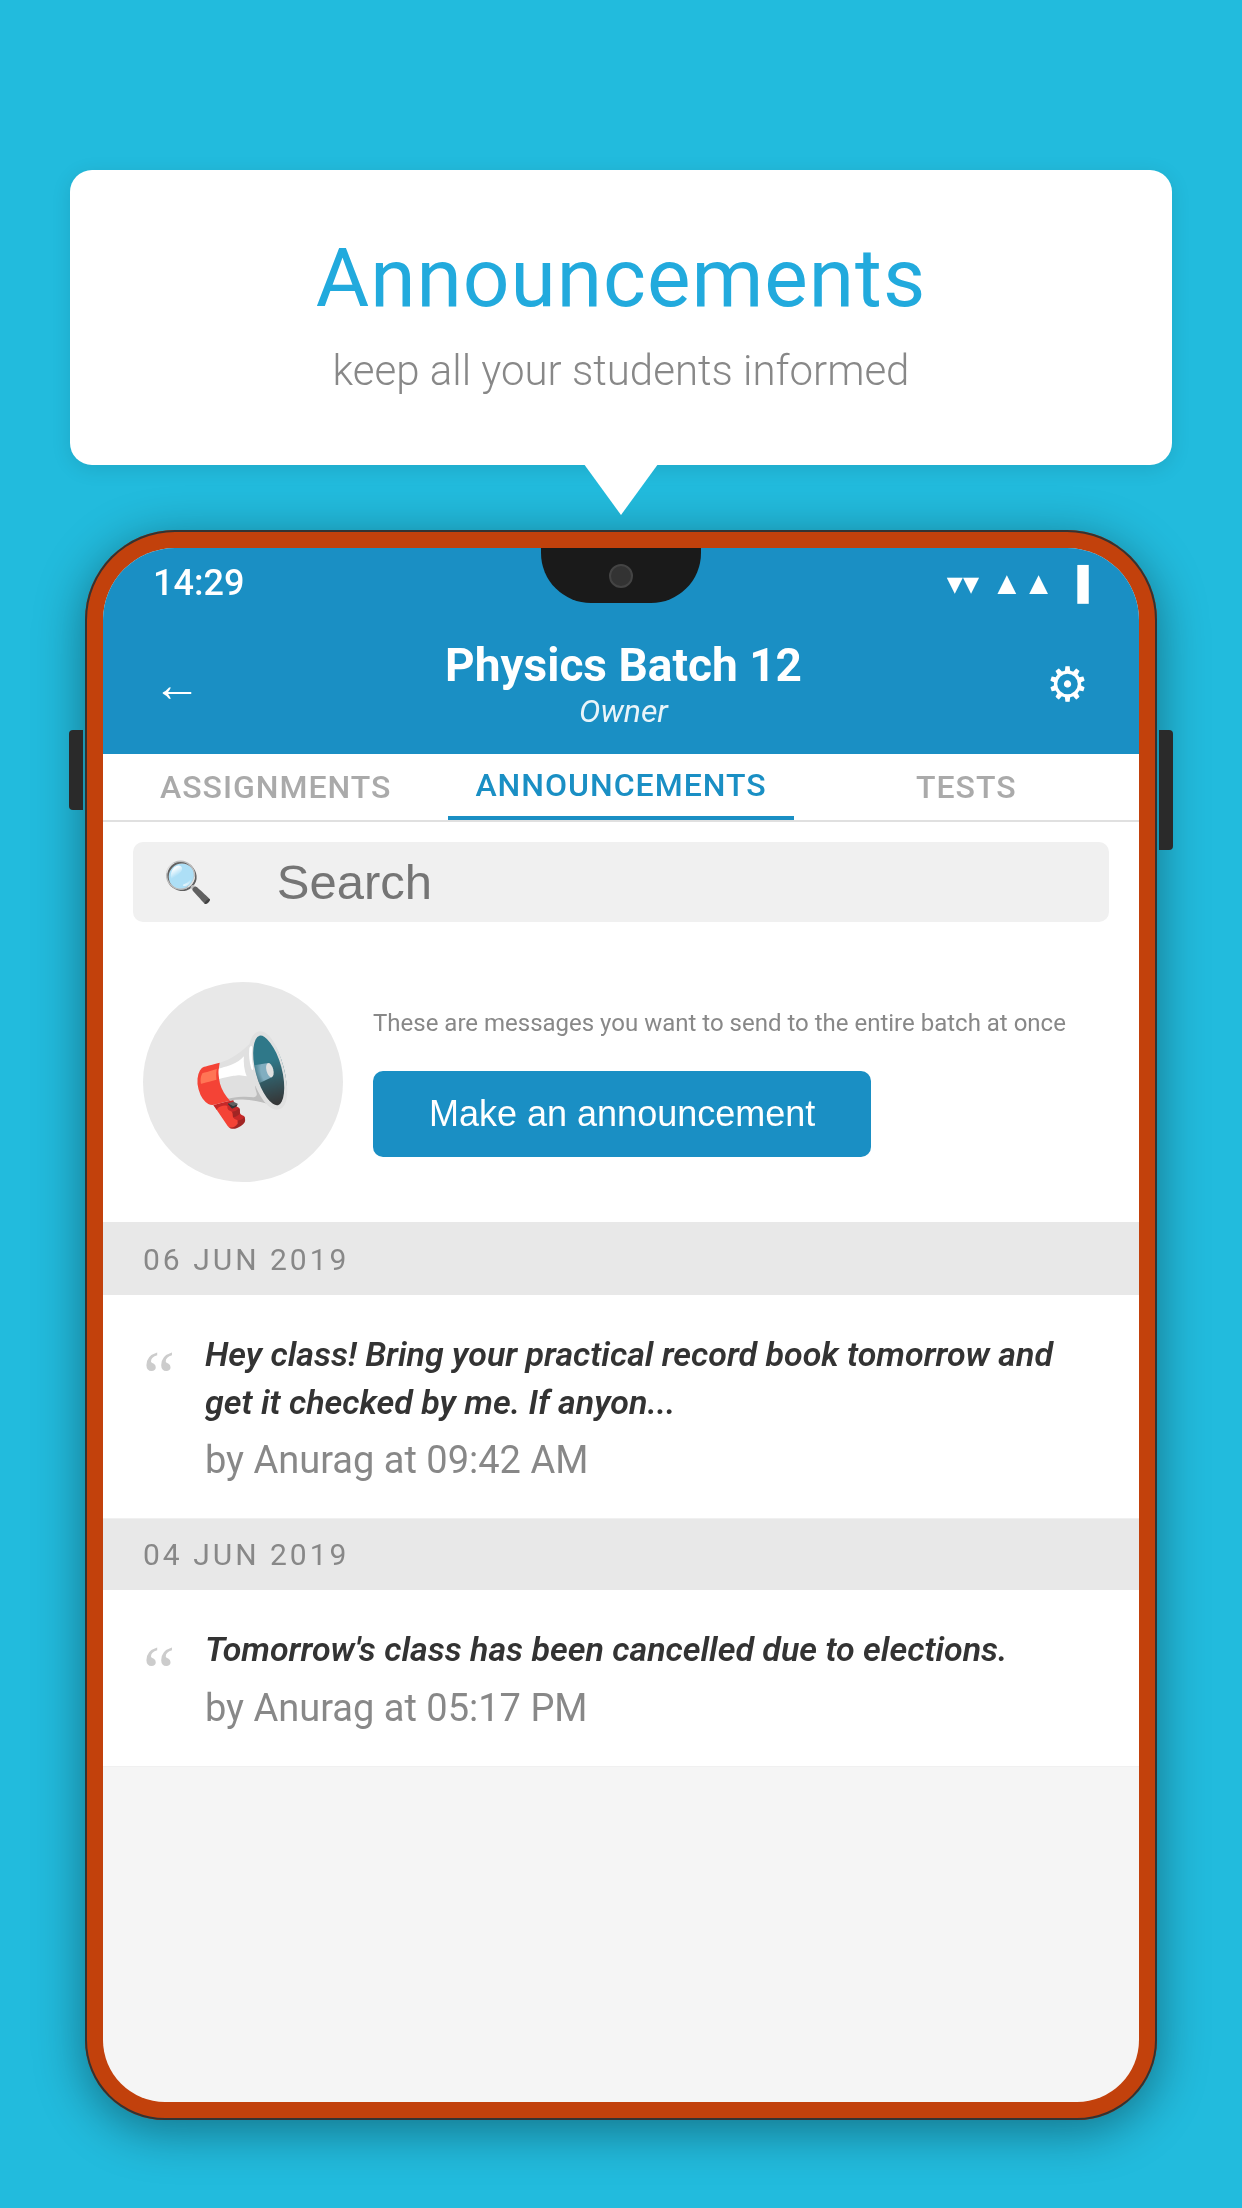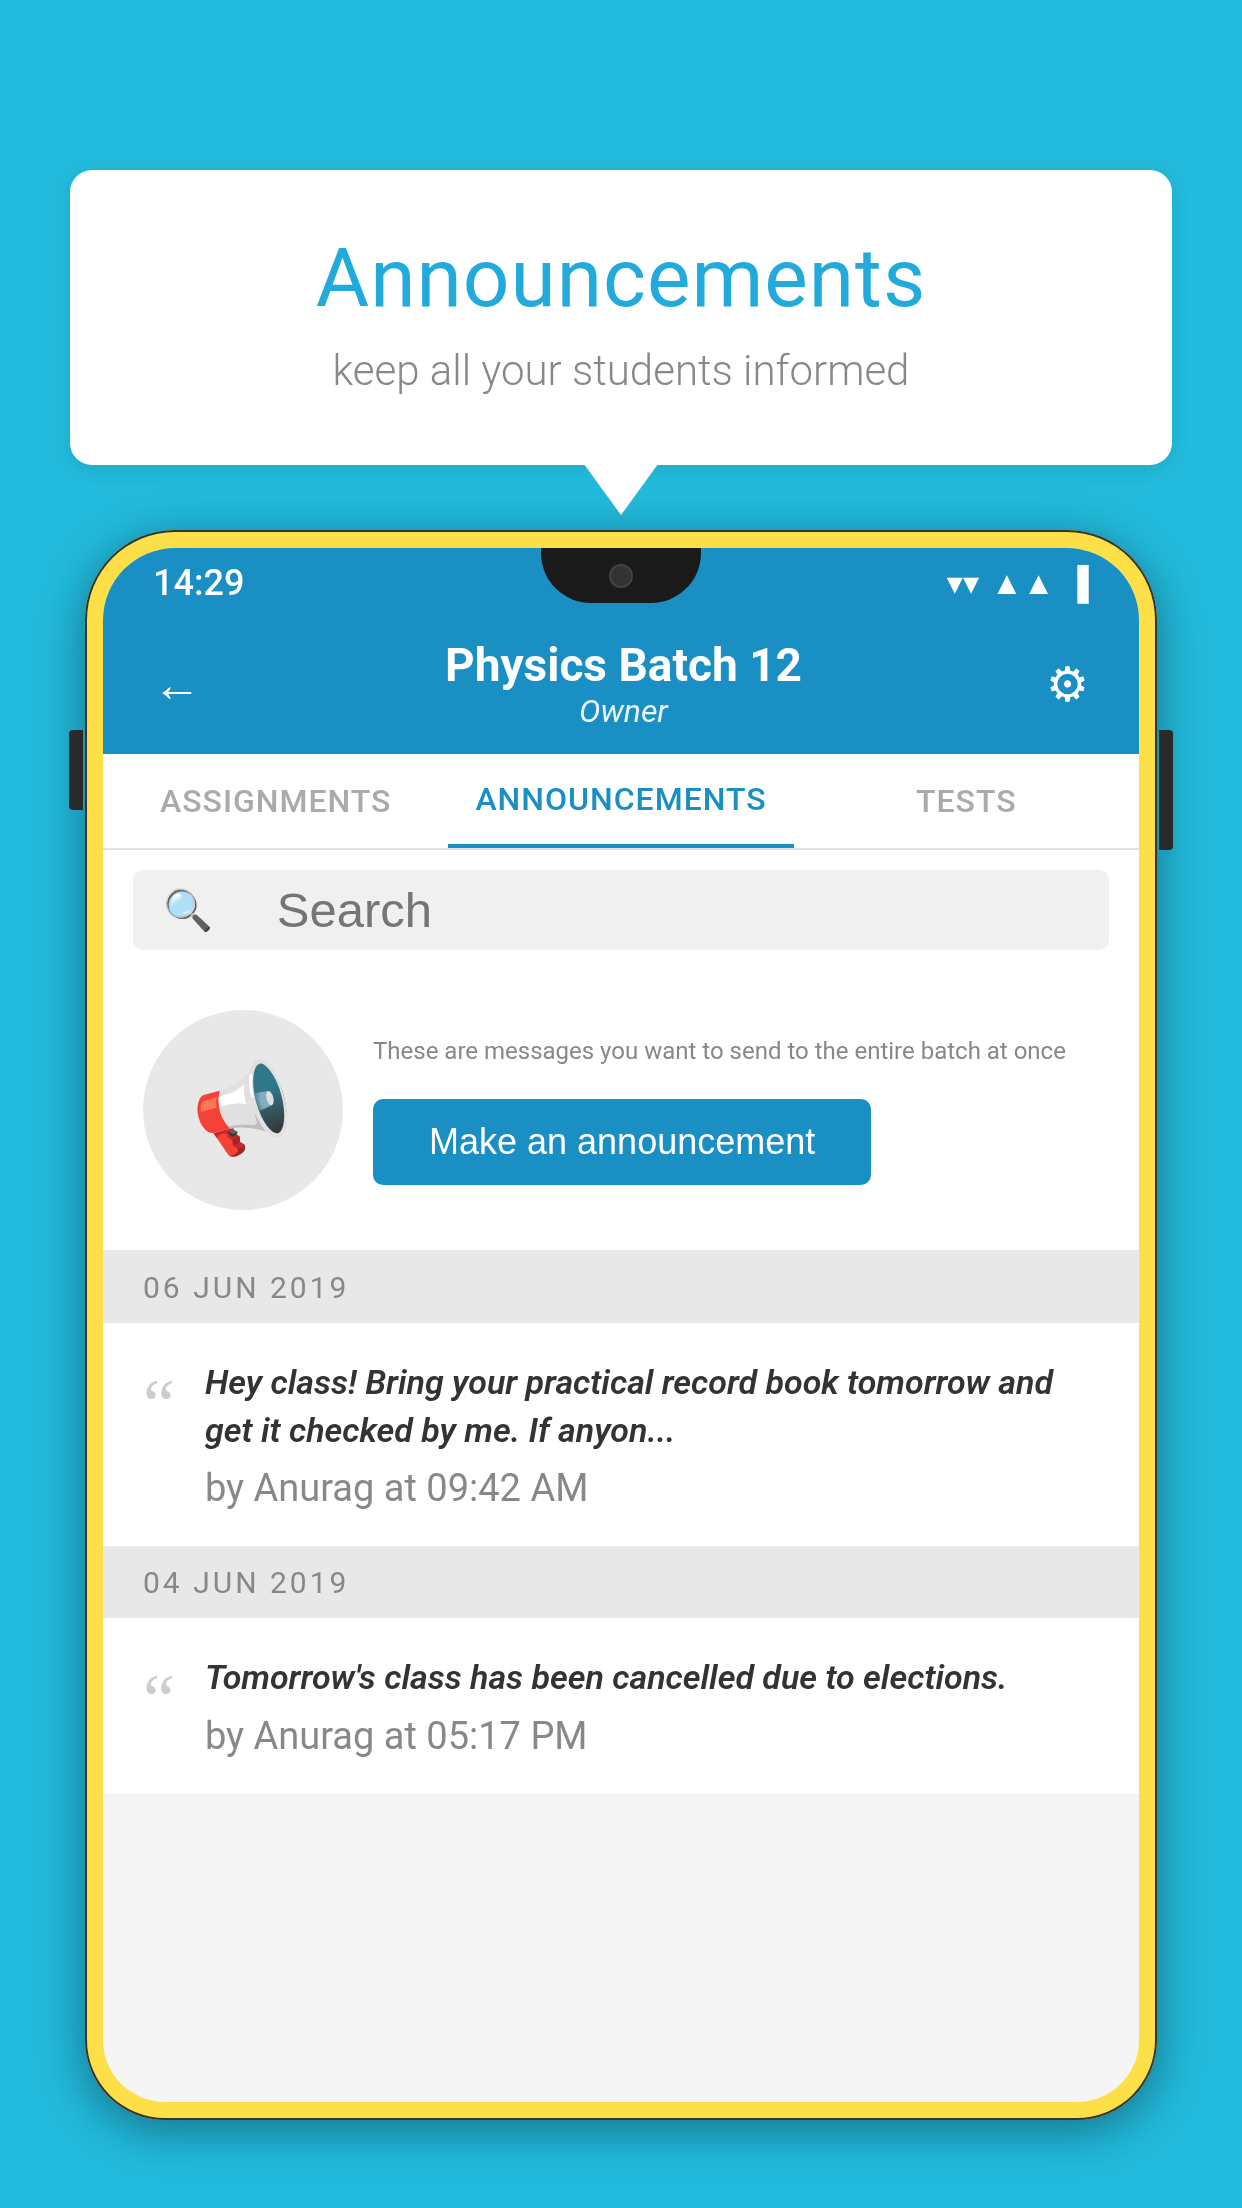--- a/index.html
+++ b/index.html
@@ -55,21 +55,21 @@
 
     
     .phone-wrapper {
       position: absolute;
       top: 530px;
       left: 85px;
       right: 85px;
       bottom: 0;
     }
     .phone-outer {
-      background: #fde047;
+      background: #c2410c;
       border-radius: 90px 90px 80px 80px;
       padding: 18px;
       box-shadow: 0 10px 50px rgba(0,0,0,0.4), inset 0 0 0 2px #333;
       width: 100%;
       height: 1590px;
       position: relative;
     }
     
     .phone-outer::before {
       content: '';
@@ -178,21 +178,21 @@
       color: white;
       font-size: 48px;
     }
 
     
     .tabs-bar {
       background: white;
       display: flex;
       align-items: center;
       border-bottom: 2px solid #e0e0e0;
-      height: 96px;
+      height: 68px;
     }
     .tab-item {
       flex: 1;
       text-align: center;
       height: 100%;
       display: flex;
       align-items: center;
       justify-content: center;
       font-size: 32px;
       font-weight: 500;

